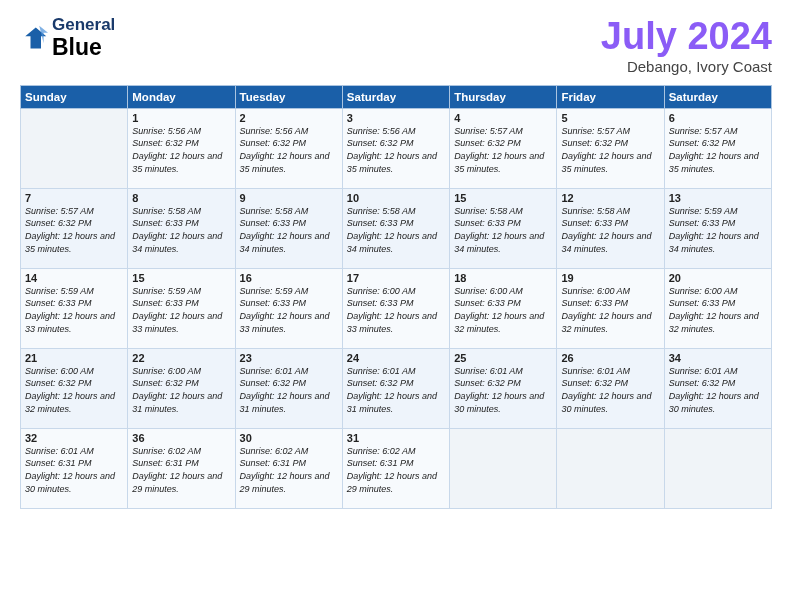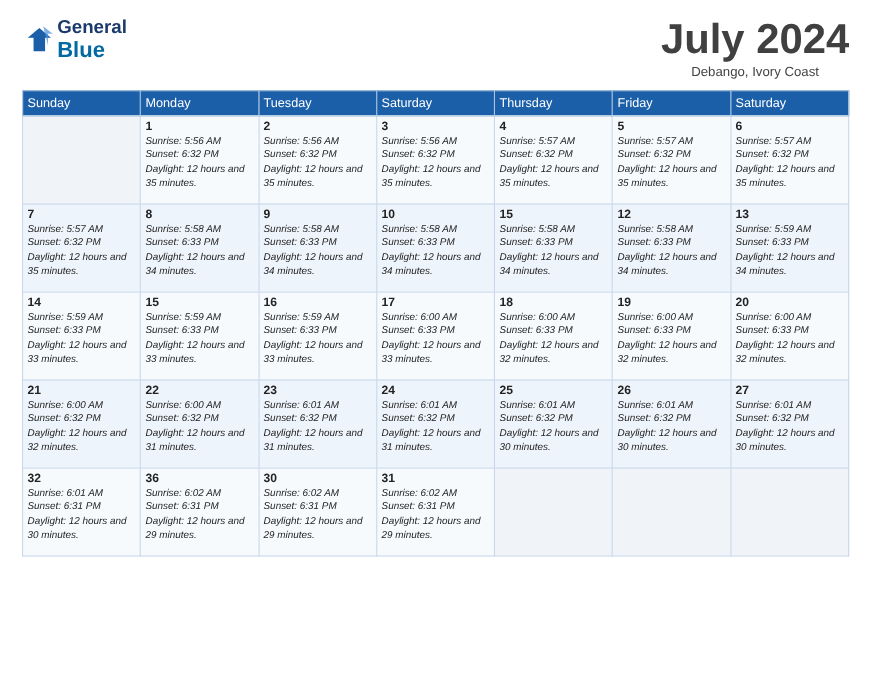--- a/index.html
+++ b/index.html
@@ -31,39 +31,38 @@
     .logo-icon {
       width: 28px;
       height: 28px;
     }
     .title-block {
       text-align: right;
     }
     .month-title {
       font-size: 38px;
       font-weight: bold;
-      color: #404040;
+      color: #8b5cf6;
       line-height: 1.1;
     }
     .location {
-      font-size: 12px;
+      font-size: 15px;
       color: #444;
-      text-align: center;
     }
     .calendar-table {
       width: 100%;
       border-collapse: collapse;
       flex: 1;
       table-layout: fixed;
     }
     .calendar-table thead tr th {
       background-color: #1a5fa8;
       color: #fff;
       font-size: 11.5px;
-      font-weight: normal;
+      font-weight: bold;
       padding: 5px 4px;
       text-align: left;
       border: 1px solid #aac4e0;
     }
     .calendar-table tbody tr td {
       border: 1px solid #c8d8ea;
       vertical-align: top;
       padding: 3px 4px 3px 4px;
       font-size: 9.5px;
       color: #222;
@@ -97,21 +96,21 @@
 
 <div class="page">
   <div class="header">
     <div class="logo">
       <svg class="logo-icon" viewBox="0 0 32 32">
         <polygon points="18,4 30,14 24,14 24,28 12,28 12,14 6,14" fill="#1a5fa8"></polygon>
         <polygon points="22,2 32,10 27,10 27,22" fill="#4a90d9" opacity="0.7"></polygon>
       </svg>
       <div style="display:flex;flex-direction:column;line-height:1.1;">
         <span style="font-size:17px;font-weight:bold;color:#1a3a6b;">General</span>
-        <span style="font-size:20px;font-weight:bold;color:#0369a1;">Blue</span>
+        <span style="font-size:23px;font-weight:bold;color:#000000;">Blue</span>
       </div>
     </div>
     <div class="title-block">
       <div class="month-title">July 2024</div>
       <div class="location">Debango, Ivory Coast</div>
     </div>
   </div>
 
   <table class="calendar-table">
     <thead>
@@ -153,21 +152,21 @@
           <td><span class="day-num">19</span><span class="cell-text">Sunrise: 6:00 AM<br>Sunset: 6:33 PM<br>Daylight: 12 hours and 32 minutes.</span></td>
           <td><span class="day-num">20</span><span class="cell-text">Sunrise: 6:00 AM<br>Sunset: 6:33 PM<br>Daylight: 12 hours and 32 minutes.</span></td>
         </tr>
         <tr>
           <td><span class="day-num">21</span><span class="cell-text">Sunrise: 6:00 AM<br>Sunset: 6:32 PM<br>Daylight: 12 hours and 32 minutes.</span></td>
           <td><span class="day-num">22</span><span class="cell-text">Sunrise: 6:00 AM<br>Sunset: 6:32 PM<br>Daylight: 12 hours and 31 minutes.</span></td>
           <td><span class="day-num">23</span><span class="cell-text">Sunrise: 6:01 AM<br>Sunset: 6:32 PM<br>Daylight: 12 hours and 31 minutes.</span></td>
           <td><span class="day-num">24</span><span class="cell-text">Sunrise: 6:01 AM<br>Sunset: 6:32 PM<br>Daylight: 12 hours and 31 minutes.</span></td>
           <td><span class="day-num">25</span><span class="cell-text">Sunrise: 6:01 AM<br>Sunset: 6:32 PM<br>Daylight: 12 hours and 30 minutes.</span></td>
           <td><span class="day-num">26</span><span class="cell-text">Sunrise: 6:01 AM<br>Sunset: 6:32 PM<br>Daylight: 12 hours and 30 minutes.</span></td>
-          <td><span class="day-num">27</span><span class="cell-text">Sunrise: 6:01 AM<br>Sunset: 6:32 PM<br>Daylight: 12 hours and 30 minutes.</span></td>
+          <td><span class="day-num">34</span><span class="cell-text">Sunrise: 6:01 AM<br>Sunset: 6:32 PM<br>Daylight: 12 hours and 30 minutes.</span></td>
         </tr>
         <tr>
           <td><span class="day-num">32</span><span class="cell-text">Sunrise: 6:01 AM<br>Sunset: 6:31 PM<br>Daylight: 12 hours and 30 minutes.</span></td>
           <td><span class="day-num">36</span><span class="cell-text">Sunrise: 6:02 AM<br>Sunset: 6:31 PM<br>Daylight: 12 hours and 29 minutes.</span></td>
           <td><span class="day-num">30</span><span class="cell-text">Sunrise: 6:02 AM<br>Sunset: 6:31 PM<br>Daylight: 12 hours and 29 minutes.</span></td>
           <td><span class="day-num">31</span><span class="cell-text">Sunrise: 6:02 AM<br>Sunset: 6:31 PM<br>Daylight: 12 hours and 29 minutes.</span></td>
           <td class="empty-cell"></td>
           <td class="empty-cell"></td>
           <td class="empty-cell"></td>
         </tr>

